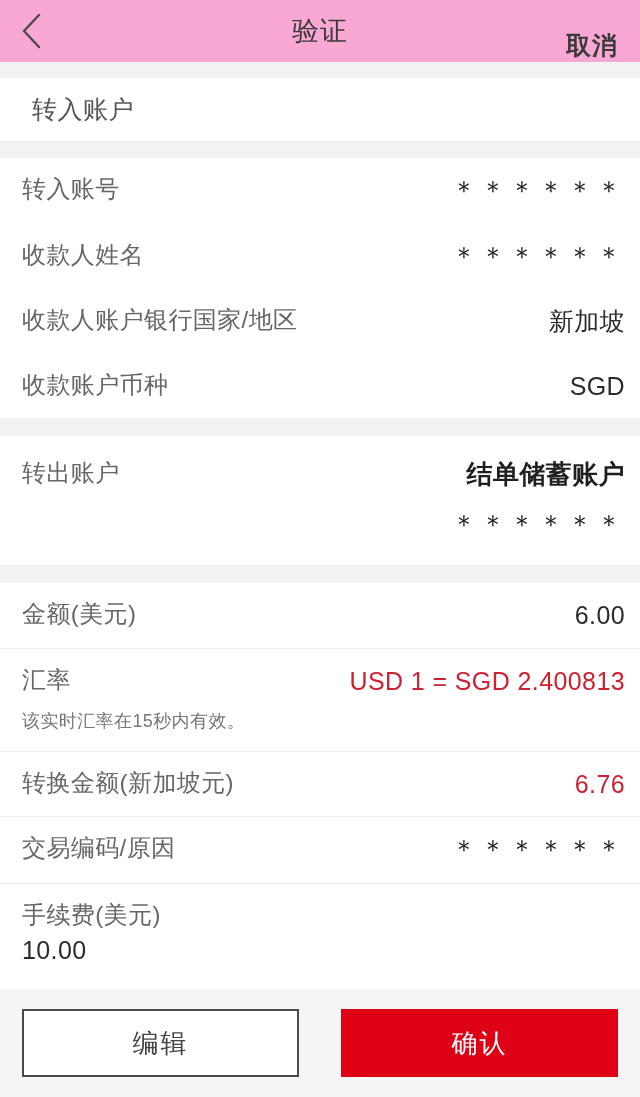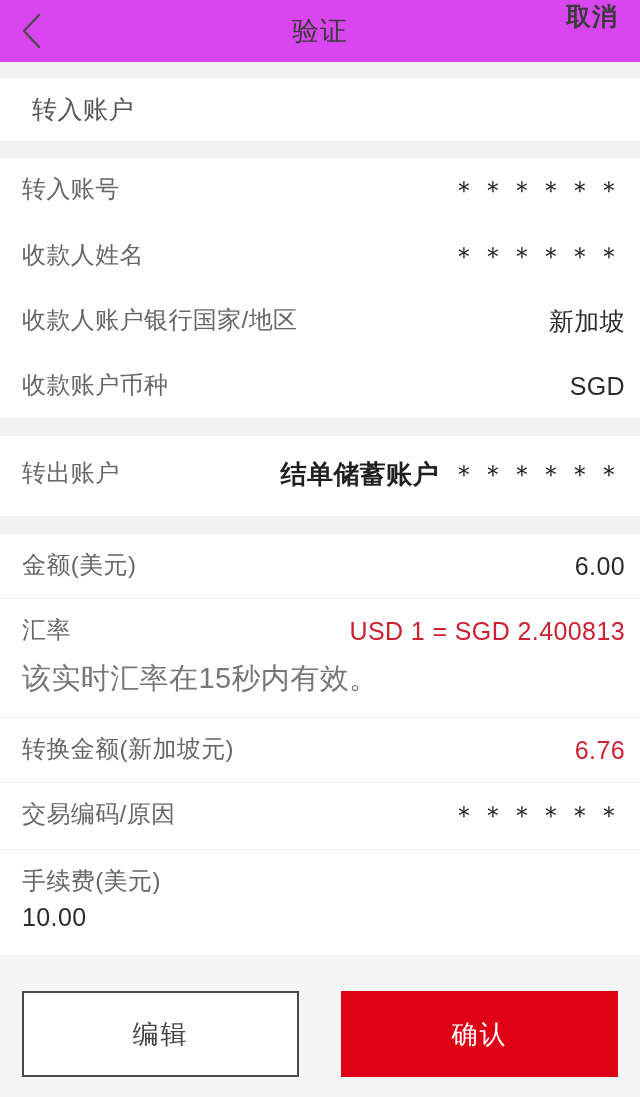--- a/index.html
+++ b/index.html
@@ -13,22 +13,22 @@
     width: 640px; height: 1097px;
     position: relative;
     display: flex; flex-direction: column;
     background: #f2f2f2;
     overflow: hidden;
   }
 
   
   .header {
     height: 62px; flex: 0 0 62px;
-    background: #d946ef;
-    display: flex; align-items: flex-start;
+    background: #f9a8d4;
+    display: flex; align-items: flex-end;
     position: relative;
   }
   .back-btn {
     width: 62px; height: 62px;
     display: flex; align-items: center; justify-content: center;
     cursor: pointer;
   }
   .back-btn svg { display: block; }
   .header-title {
     position: absolute; left: 0; right: 0; top: 0; bottom: 0;
@@ -68,39 +68,39 @@
     max-width: 54%;
   }
   .row-value {
     font-size: 25px; color: #2b2b2b; line-height: 1.45;
     text-align: right; letter-spacing: .4px;
     white-space: nowrap;
   }
   .row-value.mask { font-size: 26px; letter-spacing: 3px; color: #222; }
   .row-value.red { color: #cc2133; }
   .row-value.bold { font-weight: bold; font-size: 26px; color: #1f1f1f; }
-  .value-stack { display: flex; flex-direction: row; align-items: flex-end; gap: 12px; }
+  .value-stack { display: flex; flex-direction: column; align-items: flex-end; gap: 12px; }
 
   .note {
     padding: 2px 26px 18px 22px;
-    font-size: 29px; color: #777; letter-spacing: .4px;
+    font-size: 18px; color: #777; letter-spacing: .4px;
   }
 
   .spacer-fill { flex: 1 1 auto; background: #f5f5f5; }
 
   
   .footer {
     flex: 0 0 auto;
     background: #f5f5f5;
     padding: 0 22px 20px 22px;
     display: flex; gap: 22px;
   }
   .btn {
     flex: 1 1 0;
-    height: 86px;
+    height: 68px;
     display: flex; align-items: center; justify-content: center;
     font-size: 26px; letter-spacing: 2px;
     cursor: pointer;
     border-radius: 0;
   }
   .btn-edit { background: #ffffff; border: 2px solid #4a4a4a; color: #444; }
   .btn-confirm { background: #de0014; color: #ffffff; border: 2px solid #de0014; margin-left: 20px; }
 </style>
 </head>
 <body>

